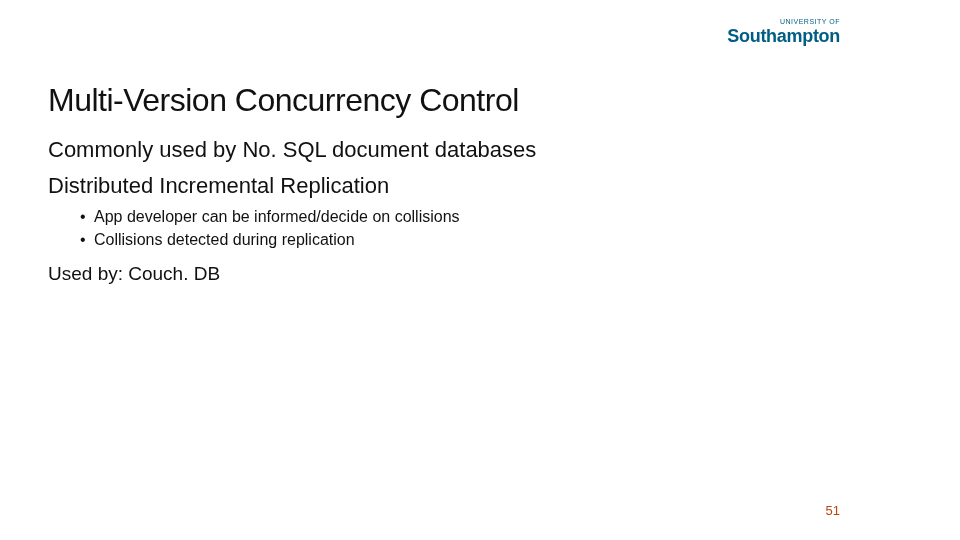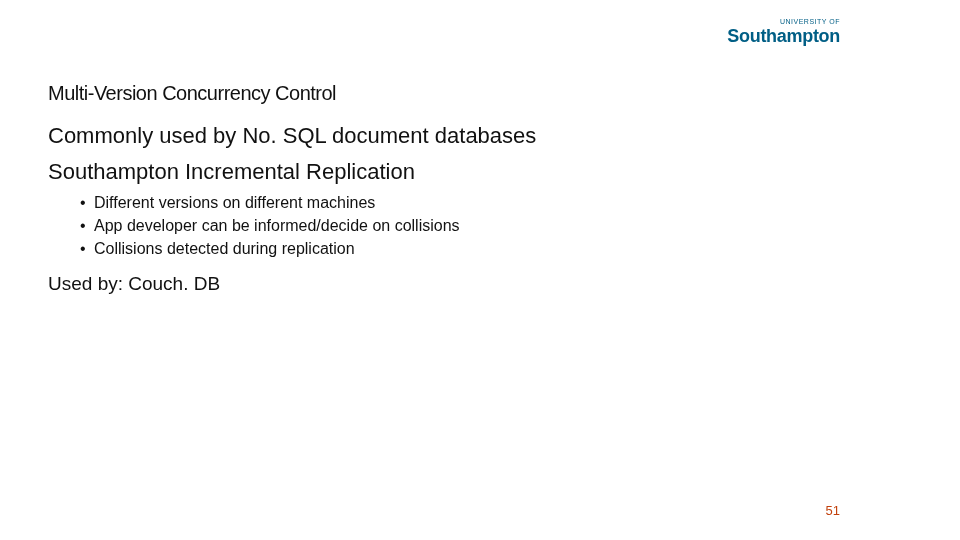--- a/index.html
+++ b/index.html
@@ -38,21 +38,21 @@
     font-weight: 600;
     letter-spacing: -0.3px;
   }
   .content {
     position: absolute;
     top: 82px;
     left: 48px;
     right: 48px;
   }
   .title {
-    font-size: 20px;
+    font-size: 32px;
     font-weight: 400;
     letter-spacing: -0.5px;
     margin: 0 0 18px 0;
     color: #111;
   }
   .section-heading {
     font-size: 22px;
     font-weight: 400;
     margin: 10px 0 6px 0;
     color: #111;
@@ -97,23 +97,22 @@
   <div class="logo">
     <div class="uni-of">UNIVERSITY OF</div>
     <div class="uni-name">Southampton</div>
   </div>
 
   <div class="content">
     <h1 class="title">Multi-Version Concurrency Control</h1>
 
     <div class="section-heading">Commonly used by No. SQL document databases</div>
 
-    <div class="section-heading">Southampton Incremental Replication</div>
+    <div class="section-heading">Distributed Incremental Replication</div>
     <ul class="bullets">
-      <li>Different versions on different machines</li>
       <li>App developer can be informed/decide on collisions</li>
       <li>Collisions detected during replication</li>
     </ul>
 
     <div class="used-by">Used by: Couch. DB</div>
   </div>
 
   <div class="page-number">51</div>
 
 </div>

